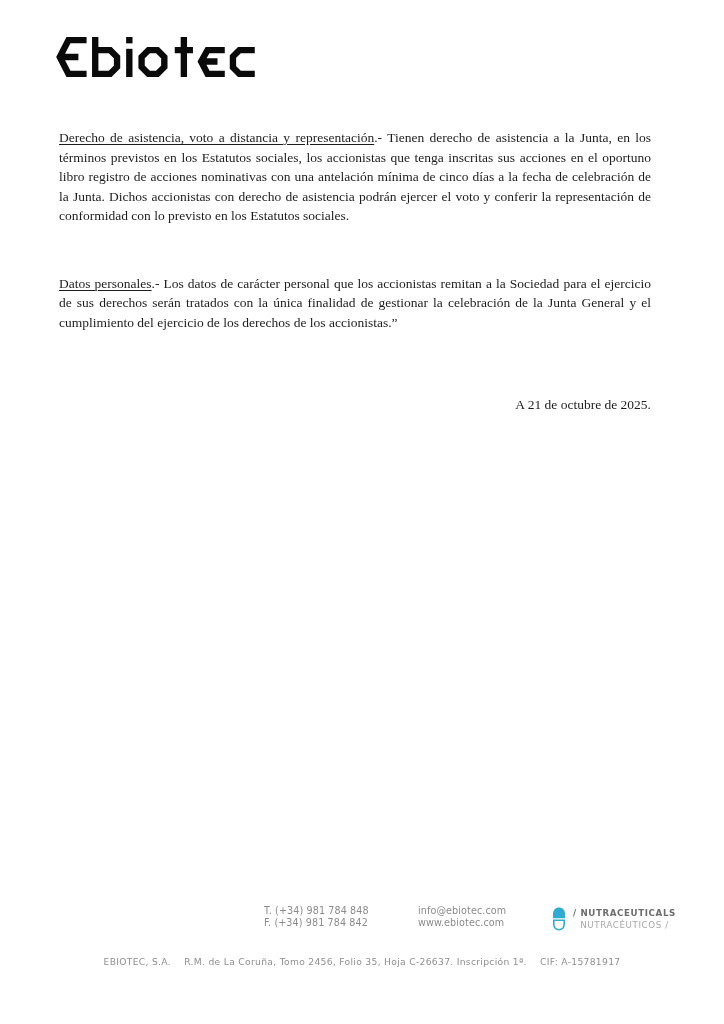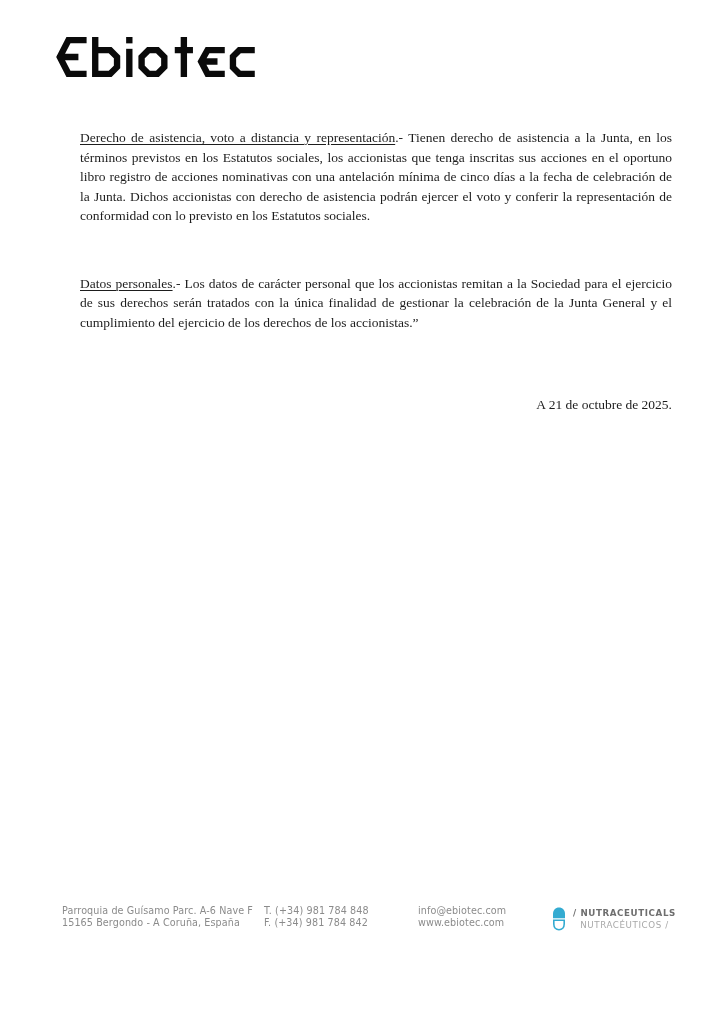--- a/index.html
+++ b/index.html
@@ -15,21 +15,21 @@
   
   .logo { position:absolute; left:56px; top:37px; width:203px; height:40px; }
   .logo svg { display:block; width:203px; height:40px; }
   .sr-only {
     position:absolute; width:1px; height:1px; overflow:hidden;
     clip:rect(0 0 0 0); white-space:nowrap;
   }
 
   
   .content {
-    position:absolute; left:80px; top:128px; width:592px;
+    position:absolute; left:59px; top:128px; width:592px;
     color:#1d1d1d;
     font-size:13.5px; line-height:19.5px;
     text-align:justify;
   }
   .para { margin:0; }
   .para-2 { margin-top:48px; }
   .para .hd {
     text-decoration:underline;
     text-underline-offset:2px;
     text-decoration-thickness:1px;
@@ -97,24 +97,20 @@
   <div class="content">
 
     <p class="para para-1"><span class="hd">Derecho de asistencia, voto a distancia y representación</span><span>.- </span><span>Tienen derecho de asistencia a la Junta, en los términos previstos en los Estatutos sociales, los accionistas que tenga inscritas sus acciones en el oportuno libro registro de acciones nominativas con una antelación mínima de cinco días a la fecha de celebración de la Junta. Dichos accionistas con derecho de asistencia podrán ejercer el voto y conferir la representación de conformidad con lo previsto en los Estatutos sociales.</span></p>
 
     <p class="para para-2"><span class="hd">Datos personales</span><span>.- </span><span>Los datos de carácter personal que los accionistas remitan a la Sociedad para el ejercicio de sus derechos serán tratados con la única finalidad de gestionar la celebración de la Junta General y el cumplimiento del ejercicio de los derechos de los accionistas.”</span></p>
 
     <p class="para dateline">A 21 de octubre de 2025.</p>
 
   </div>
 
-  <div class="footer-col col-address">
-    <div>Parroquia de Guísamo Parc. A-6 Nave F</div>
-    <div>15165 Bergondo - A Coruña, España</div>
-  </div>
 
   <div class="footer-col col-phone">
     <div>T. (+34) 981 784 848</div>
     <div>F. (+34) 981 784 842</div>
   </div>
 
   <div class="footer-col col-web">
     <div>info@ebiotec.com</div>
     <div>www.ebiotec.com</div>
   </div>
@@ -123,14 +119,19 @@
     <svg viewBox="0 0 16 26" width="16" height="26">
       <path d="M2 12.3 V8 C2 4.2 4.5 1.6 8 1.6 C11.5 1.6 14 4.2 14 8 V12.3 Z" fill="#33abd1" stroke="none"></path>
       <path d="M2.8 14.3 V18 C2.8 21.4 5 23.7 8 23.7 C11 23.7 13.2 21.4 13.2 18 V14.3 Z" fill="#ffffff" stroke="#33abd1" stroke-width="1.6"></path>
     </svg>
   </div>
   <div class="badge-text">
     <div class="badge-line1">/  NUTRACEUTICALS</div>
     <div class="badge-line2">NUTRACÉUTICOS  /</div>
   </div>
 
+  <div class="registry">
+    <span class="seg">EBIOTEC, S.A.</span>
+    <span class="seg">R.M. de La Coruña, Tomo 2456, Folio 35, Hoja C-26637. Inscripción 1ª.</span>
+    <span class="seg">CIF: A-15781917</span>
+  </div>
 
 </div>
 
 </body></html>

